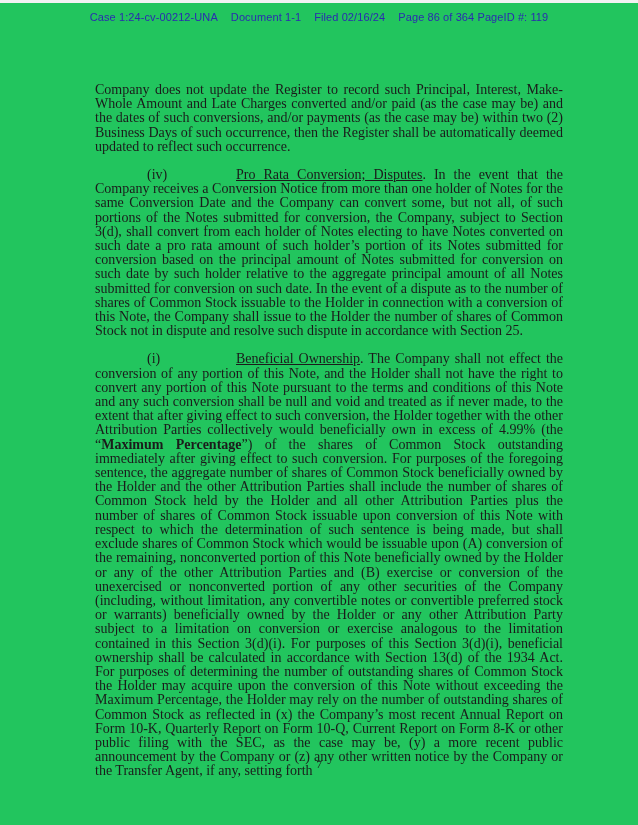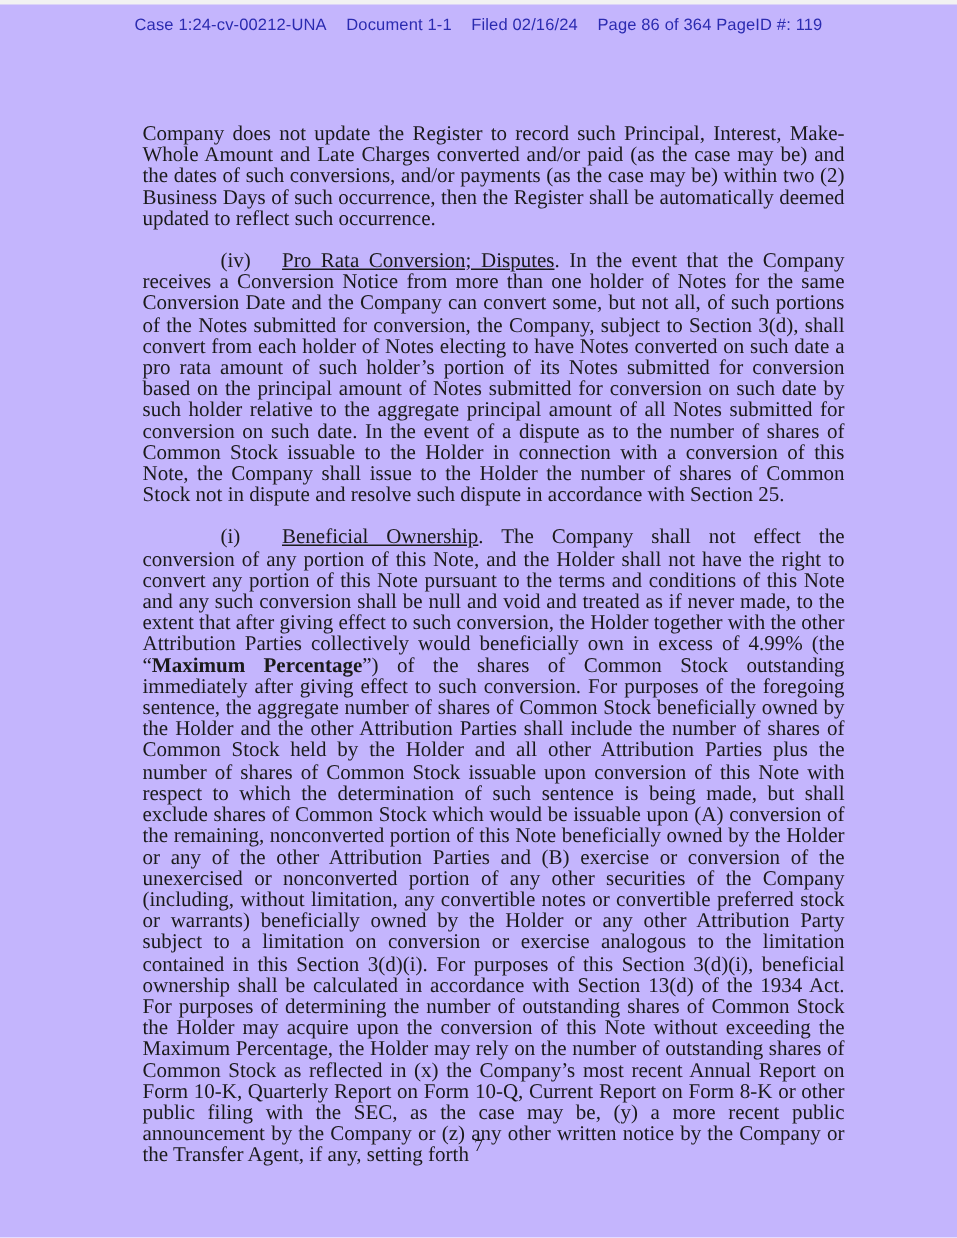--- a/index.html
+++ b/index.html
@@ -4,21 +4,21 @@
 <style>
   html, body {
     margin: 0;
     padding: 0;
     background: #ffffff;
   }
   .page {
     position: relative;
     width: 638px;
     height: 825px;
-    background: #c4b5fd;
+    background: #22c55e;
     overflow: hidden;
     font-family: "Liberation Serif", serif;
   }
   .scan-edge {
     position: absolute;
     top: 0;
     left: 0;
     width: 100%;
     height: 3px;
     background: #f2f2f2;
@@ -51,21 +51,21 @@
     margin: 0 0 14px 0;
   }
   .para.labeled {
     text-indent: 52px;
   }
   .plabel {
     display: inline-block;
     min-width: 41px;
     text-indent: 0;
   }
-  .u { text-decoration: underline; }
+  .u { text-decoration: underline; margin-left: 48px; }
   .b { font-weight: bold; margin-top: 41px; }
   .page-number {
     position: absolute;
     top: 758px;
     left: 0;
     width: 100%;
     text-align: center;
     font-size: 11.4px;
     color: #1b1b1b;
   }

